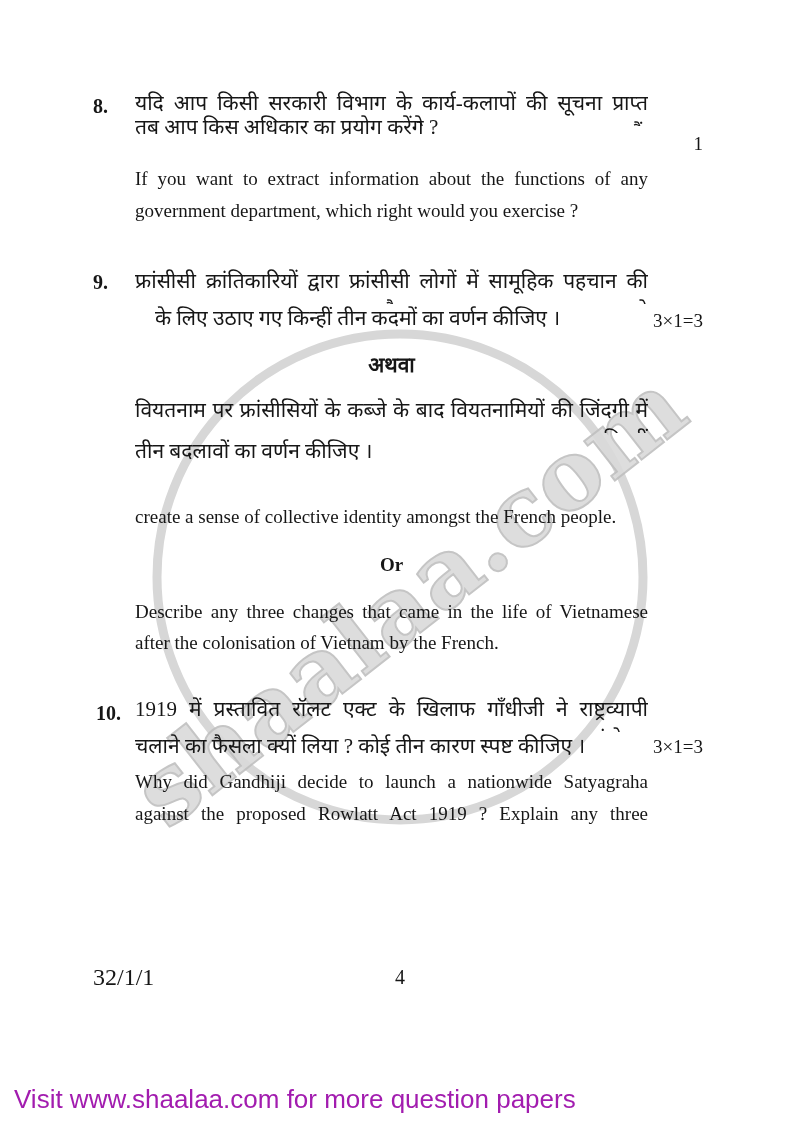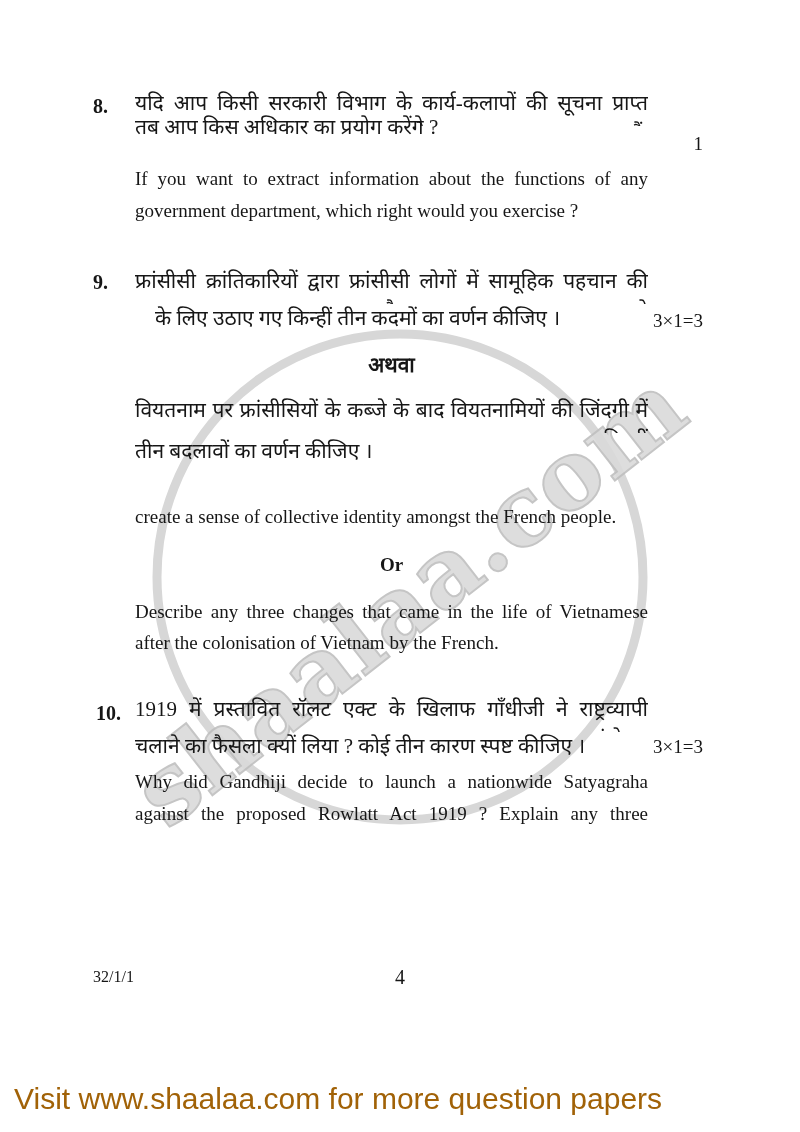--- a/index.html
+++ b/index.html
@@ -74,40 +74,40 @@
   .pos-q10h1  { top: 694px; }
   .pos-q10h2  { top: 731px; }
   .pos-q10mk  { top: 733px; }
   .pos-q10e1  { top: 768px; }
   .pos-q10e2  { top: 800px; }
 
   .paper-code {
     position: absolute;
     left: 93px; top: 963px;
     z-index: 1;
-    font-size: 16px;
+    font-size: 24px;
     line-height: 28px;
     text-align: center;
   }
   .page-number {
     position: absolute;
     left: 0; right: 0; top: 963px;
     z-index: 1;
     text-align: center;
     font-size: 20px;
     line-height: 28px;
   }
   .site-banner {
     position: absolute;
     left: 14px; top: 1084px;
     z-index: 1;
     font-family: "Liberation Sans", "DejaVu Sans", sans-serif;
-    font-size: 30px;
+    font-size: 26px;
     line-height: 30px;
-    color: #a16207;
+    color: #a21caf;
     white-space: nowrap;
   }
 </style>
 </head>
 <body>
 
 <div class="page">
 
   <svg class="watermark" width="800" height="1132" viewBox="0 0 800 1132" aria-hidden="true">
     <circle cx="400" cy="577" r="243" fill="none" stroke="#d7d7d7" stroke-width="9"></circle>

